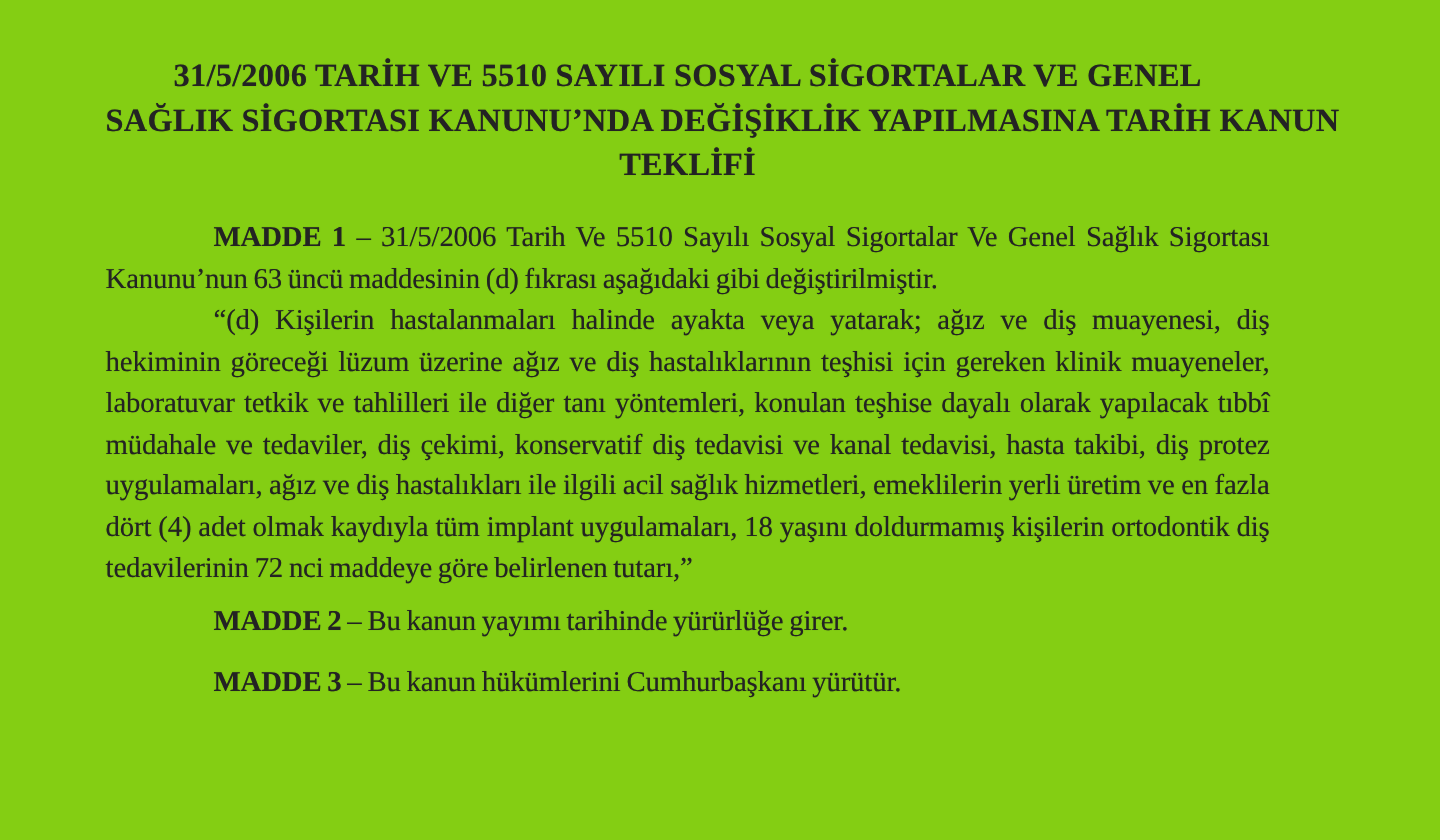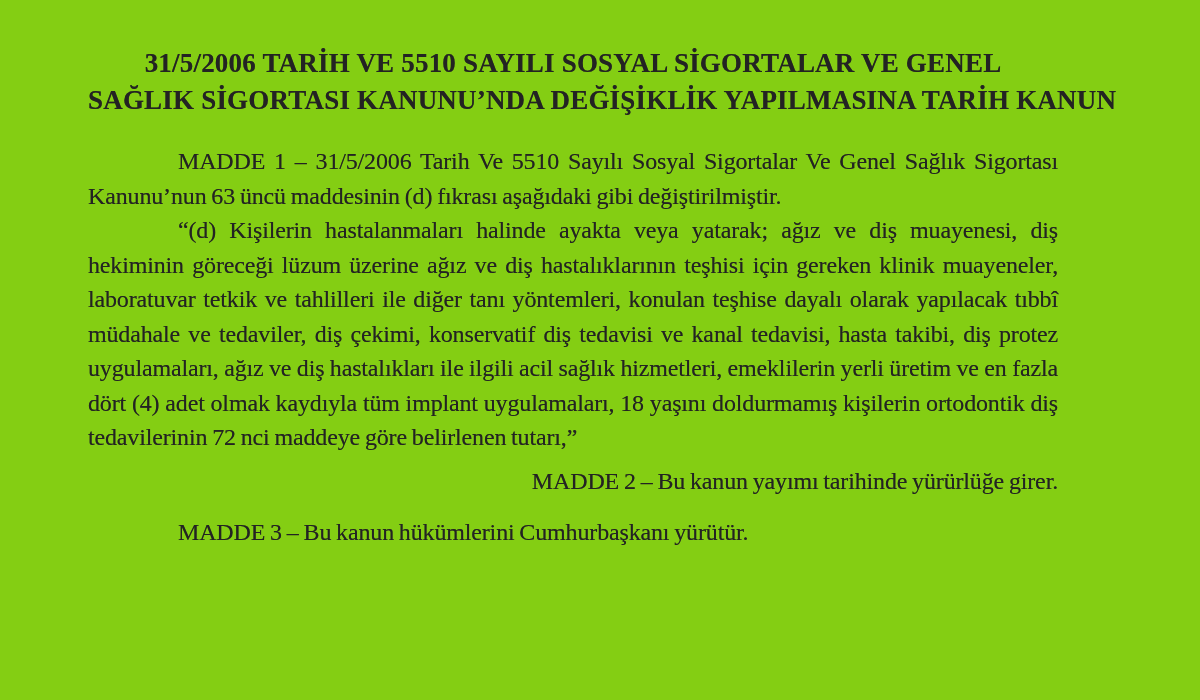--- a/index.html
+++ b/index.html
@@ -40,35 +40,36 @@
     white-space: nowrap;
   }
   .para {
     font-size: 24px;
     line-height: 34.5px;
     text-align: justify;
     text-indent: 90px;
     letter-spacing: -0.15px;
     word-spacing: -1px;
   }
-  .para .label { font-weight: normal; }
+  .para .label { font-weight: bold; }
   .para-madde1 { margin-top: 25px; }
   .para-d      { }
-  .para-madde2 { margin-top: 9px;  text-align: right; }
+  .para-madde2 { margin-top: 9px;  text-align: left; }
   .para-madde3 { margin-top: 17px; text-align: left; }
 </style>
 </head>
 <body>
 
 <div class="page scan-text">
   <div class="content">
 
     <div class="doc-title">
       <div class="title-line">31/5/2006 TARİH VE 5510 SAYILI SOSYAL SİGORTALAR VE GENEL</div>
       <div class="title-line">SAĞLIK SİGORTASI KANUNU’NDA DEĞİŞİKLİK YAPILMASINA TARİH KANUN</div>
+      <div class="title-line">TEKLİFİ</div>
     </div>
 
     <p class="para para-madde1">
       <strong class="label">MADDE 1</strong>
       <span class="dash">–</span>
       <span>31/5/2006 Tarih Ve 5510 Sayılı Sosyal Sigortalar Ve Genel Sağlık Sigortası Kanunu’nun 63 üncü maddesinin (d) fıkrası aşağıdaki gibi değiştirilmiştir.</span>
     </p>
 
     <p class="para para-d">
       <span>“(d) Kişilerin hastalanmaları halinde ayakta veya yatarak; ağız ve diş muayenesi, diş hekiminin göreceği lüzum üzerine ağız ve diş hastalıklarının teşhisi için gereken klinik muayeneler, laboratuvar tetkik ve tahlilleri ile diğer tanı yöntemleri, konulan teşhise dayalı olarak yapılacak tıbbî müdahale ve tedaviler, diş çekimi, konservatif diş tedavisi ve kanal tedavisi, hasta takibi, diş protez uygulamaları, ağız ve diş hastalıkları ile ilgili acil sağlık hizmetleri, emeklilerin yerli üretim ve en fazla dört (4) adet olmak kaydıyla tüm implant uygulamaları, 18 yaşını doldurmamış kişilerin ortodontik diş tedavilerinin 72 nci maddeye göre belirlenen tutarı,”</span>

